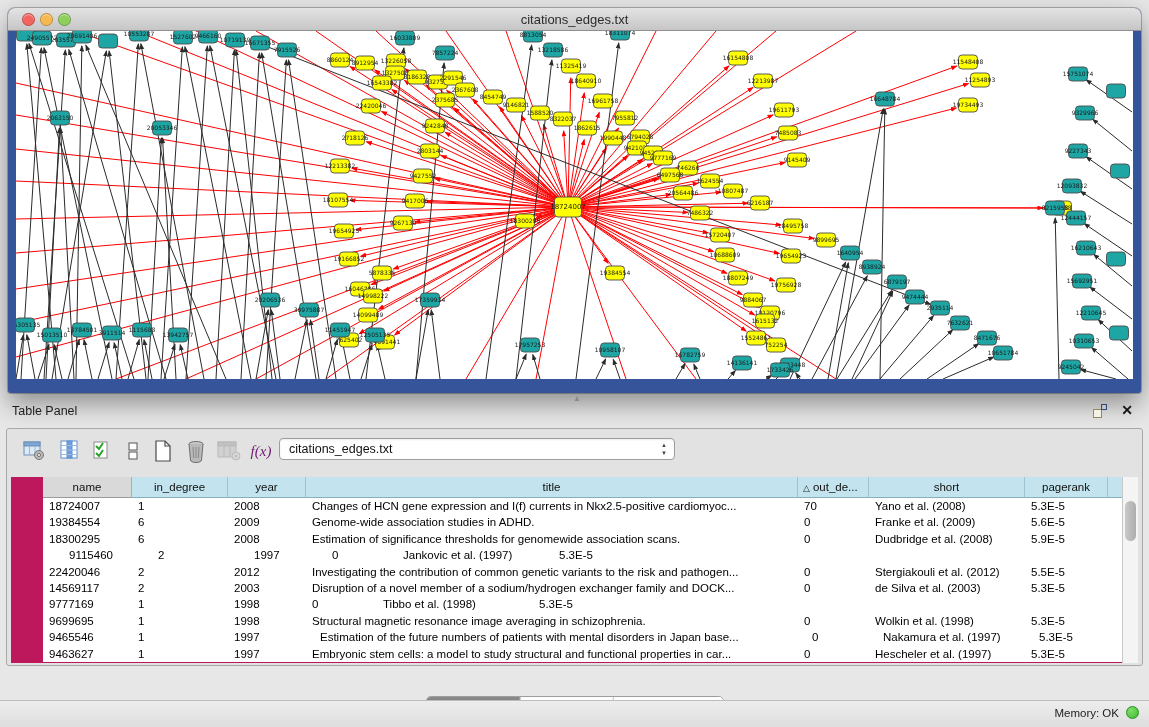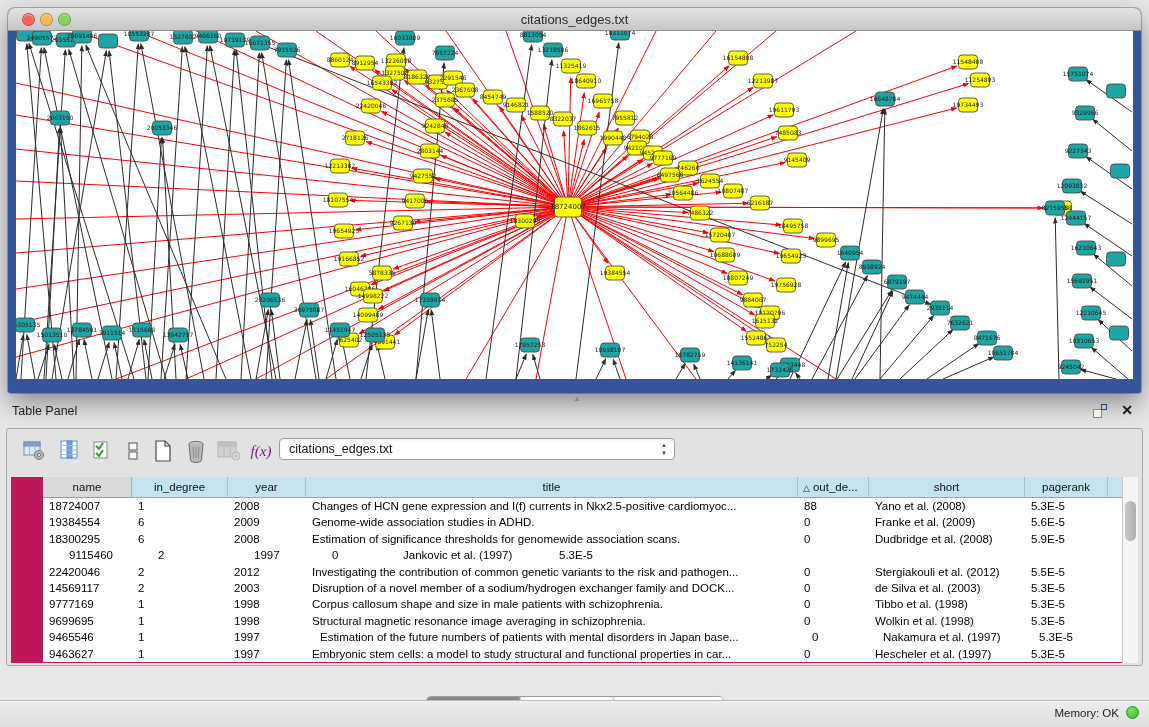--- a/index.html
+++ b/index.html
@@ -892,21 +892,21 @@
           <div class="th" style="width: 156px; flex: 0 0 156px;">short</div>
           <div class="th" style="width: 83px; flex: 0 0 83px;">pagerank</div>
           <div class="th" style="flex: 1 1 0%;"></div>
         </div>
       <div id="tbl-body">
           <div class="tr">
             <div class="td" style="width: 89px; flex: 0 0 89px;">18724007</div>
             <div class="td" style="width: 96px; flex: 0 0 96px;">1</div>
             <div class="td" style="width: 78px; flex: 0 0 78px;">2008</div>
             <div class="td" style="width: 492px; flex: 0 0 492px;">Changes of HCN gene expression and I(f) currents in Nkx2.5-positive cardiomyoc...</div>
-            <div class="td" style="width: 71px; flex: 0 0 71px;">88</div>
+            <div class="td" style="width: 71px; flex: 0 0 71px;">70</div>
             <div class="td" style="width: 156px; flex: 0 0 156px;">Yano et al. (2008)</div>
             <div class="td" style="width: 83px; flex: 0 0 83px;">5.3E-5</div>
           </div>
           <div class="tr">
             <div class="td" style="width: 89px; flex: 0 0 89px;">19384554</div>
             <div class="td" style="width: 96px; flex: 0 0 96px;">6</div>
             <div class="td" style="width: 78px; flex: 0 0 78px;">2009</div>
             <div class="td" style="width: 492px; flex: 0 0 492px;">Genome-wide association studies in ADHD.</div>
             <div class="td" style="width: 71px; flex: 0 0 71px;">0</div>
             <div class="td" style="width: 156px; flex: 0 0 156px;">Franke et al. (2009)</div>
@@ -944,21 +944,20 @@
             <div class="td" style="width: 78px; flex: 0 0 78px;">2003</div>
             <div class="td" style="width: 492px; flex: 0 0 492px;">Disruption of a novel member of a sodium/hydrogen exchanger family and DOCK...</div>
             <div class="td" style="width: 71px; flex: 0 0 71px;">0</div>
             <div class="td" style="width: 156px; flex: 0 0 156px;">de Silva et al. (2003)</div>
             <div class="td" style="width: 83px; flex: 0 0 83px;">5.3E-5</div>
           </div>
           <div class="tr">
             <div class="td" style="width: 89px; flex: 0 0 89px;">9777169</div>
             <div class="td" style="width: 96px; flex: 0 0 96px;">1</div>
             <div class="td" style="width: 78px; flex: 0 0 78px;">1998</div>
-            <div class="td" style="width: 492px; flex: 0 0 492px;">Corpus callosum shape and size in male patients with schizophrenia.</div>
             <div class="td" style="width: 71px; flex: 0 0 71px;">0</div>
             <div class="td" style="width: 156px; flex: 0 0 156px;">Tibbo et al. (1998)</div>
             <div class="td" style="width: 83px; flex: 0 0 83px;">5.3E-5</div>
           </div>
           <div class="tr">
             <div class="td" style="width: 89px; flex: 0 0 89px;">9699695</div>
             <div class="td" style="width: 96px; flex: 0 0 96px;">1</div>
             <div class="td" style="width: 78px; flex: 0 0 78px;">1998</div>
             <div class="td" style="width: 492px; flex: 0 0 492px;">Structural magnetic resonance image averaging in schizophrenia.</div>
             <div class="td" style="width: 71px; flex: 0 0 71px;">0</div>

